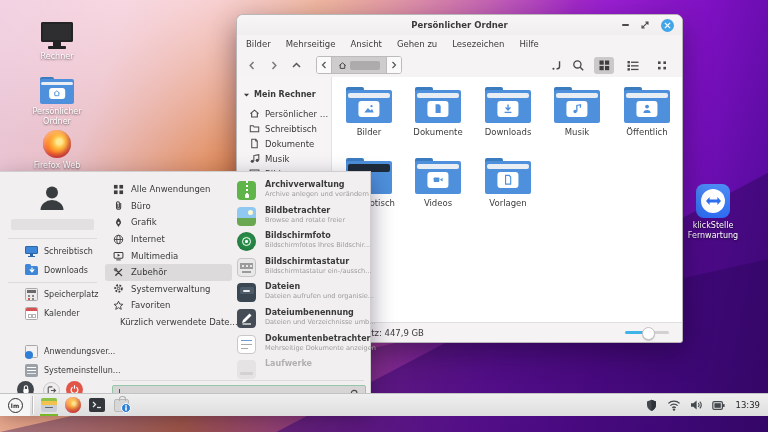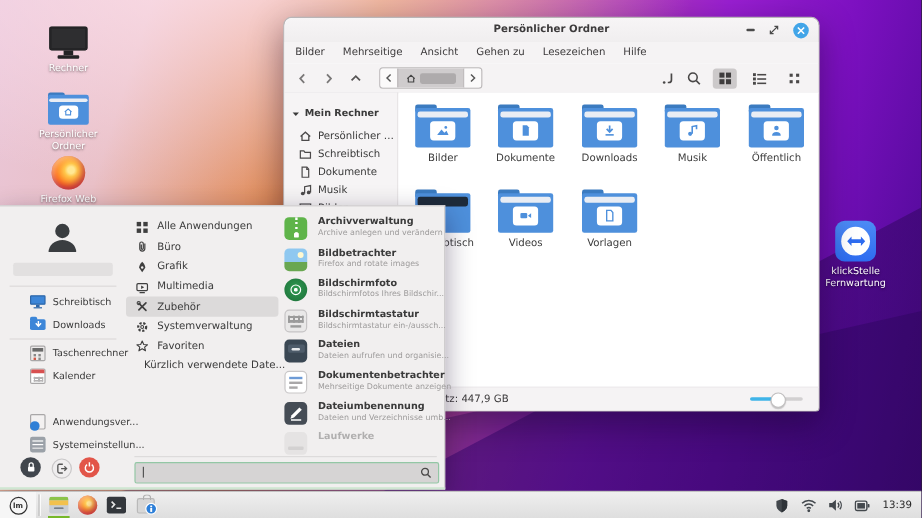--- a/index.html
+++ b/index.html
@@ -163,21 +163,21 @@
     background:repeating-linear-gradient(90deg,#b5b3b4 0 1.5px,transparent 1.5px 3.5px),repeating-linear-gradient(#b5b3b4 0 1.5px,transparent 1.5px 3px);}
   .pi-txt{background:#fff;border:1px solid #a9a7a8;border-radius:1.5px;box-sizing:border-box;}
   .pi-txt .l{position:absolute;left:2px;top:3px;width:7px;height:1.3px;background:#b5b3b4;box-shadow:0 3px 0 #b5b3b4;}
   .pi-txt .badge{position:absolute;right:-2px;bottom:-2px;width:7px;height:7px;border-radius:50%;background:#d8453c;border:1px solid #fff;}
   .pi-appm{background:#f3f1f1;border:1px solid #a9a7a8;border-radius:1.5px;box-sizing:border-box;}
   .pi-appm .badge{position:absolute;left:-1px;bottom:-2px;width:8px;height:8px;border-radius:50%;background:#2f7fd6;}
   .pi-sys{background:#9ba1a8;border-radius:2px;}
   .pi-sys .b{position:absolute;left:2px;top:3px;width:9px;height:1.5px;background:#fff;box-shadow:0 3px 0 #fff,0 6px 0 #e8e8e8;}
 
   
-  .taskbar{position:absolute;left:0;bottom:0;width:768px;height:22px;background:linear-gradient(#efefef,#dedede);
+  .taskbar{position:absolute;left:0;bottom:16px;width:768px;height:22px;background:linear-gradient(#efefef,#dedede);
     border-top:1px solid #c3c3c3;z-index:5;display:flex;align-items:center;text-align:right;}
   .mbtn{width:30px;height:22px;background:#f6f6f6;display:flex;align-items:center;justify-content:center;}
   .mlogo{width:15px;height:15px;border-radius:50%;border:1.6px solid #2e2e2e;box-sizing:border-box;
     display:flex;align-items:center;justify-content:center;font-size:6px;font-weight:700;color:#2e2e2e;letter-spacing:0;}
   .tsep{width:1px;height:18px;background:#bdbdbd;margin:0 4px 0 2px;box-shadow:1px 0 0 #fff;}
   .tapp{position:relative;width:24px;height:22px;display:flex;align-items:center;justify-content:center;}
   .tapp .ul{position:absolute;left:3px;bottom:0;width:18px;height:2px;background:#76b82a;}
   .tfiles{position:relative;width:16px;height:14px;border-radius:2px;background:#c9ced4;overflow:hidden;}
   .tfiles .g{position:absolute;left:0;top:0;right:0;height:3px;background:#8bc34a;}
   .tfiles .y{position:absolute;left:0;top:3px;right:0;height:3.5px;background:#f2c14e;}
@@ -530,21 +530,21 @@
       <div class="mdivider" style="top:110px;"></div>
 
       <div class="mitem" style="top:114px;">
         <div class="pi pi-calc">
             <div class="top"></div>
             <div class="d1"></div>
             <div class="d2"></div>
             <div class="d3"></div>
             <div class="d4"></div>
           </div>
-        <span>Taschenrechner</span>
+        <span>Speicherplatz</span>
       </div>
       <div class="mitem" style="top:133px;">
         <div class="pi pi-cal">
             <div class="top"></div>
             <div class="g"></div>
           </div>
         <span>Kalender</span>
       </div>
       <div class="mitem" style="top:171px;">
         <div class="pi pi-appm">
@@ -597,20 +597,28 @@
       </div>
       <div class="cat">
         <svg width="11" height="11" viewBox="0 0 12 12">
             <path d="M6 1.2 C7.8 3 8.8 4.8 8.8 6.6 L6 10.8 3.2 6.6 C3.2 4.8 4.2 3 6 1.2 Z" fill="#3f3f3f"></path>
             <circle cx="6" cy="6.4" r="1.1" fill="#f1efef"></circle>
           </svg>
         <span>Grafik</span>
       </div>
       <div class="cat">
         <svg width="11" height="11" viewBox="0 0 12 12">
+            <circle cx="6" cy="6" r="4.6" fill="none" stroke="#3f3f3f" stroke-width="1"></circle>
+            <ellipse cx="6" cy="6" rx="2" ry="4.6" fill="none" stroke="#3f3f3f" stroke-width="1"></ellipse>
+            <path d="M1.4 6 H10.6" stroke="#3f3f3f" stroke-width="1"></path>
+          </svg>
+        <span>Internet</span>
+      </div>
+      <div class="cat">
+        <svg width="11" height="11" viewBox="0 0 12 12">
             <rect x="1.2" y="2.6" width="9.6" height="6.4" rx="1" fill="none" stroke="#3f3f3f" stroke-width="1.1"></rect>
             <path d="M5 4.2 L7.8 5.8 5 7.4 Z" fill="#3f3f3f"></path>
             <path d="M3.6 10.8 H8.4" stroke="#3f3f3f" stroke-width="1.1"></path>
           </svg>
         <span>Multimedia</span>
       </div>
       <div class="cat sel">
         <svg width="11" height="11" viewBox="0 0 12 12">
             <path d="M3 3 L9.4 9.4 M9.4 2.6 L3 9" fill="none" stroke="#3f3f3f" stroke-width="1.5" stroke-linecap="round"></path>
             <circle cx="2.8" cy="2.8" r="1.4" fill="none" stroke="#3f3f3f" stroke-width="1"></circle>
@@ -646,21 +654,21 @@
             <div class="pull"></div>
           </div>
         <div class="aname">Archivverwaltung</div>
         <div class="adesc">Archive anlegen und verändern</div>
       </div>
       <div class="app">
         <div class="aicon ai-image">
             <div class="sun"></div>
           </div>
         <div class="aname">Bildbetrachter</div>
-        <div class="adesc">Firefox and rotate images</div>
+        <div class="adesc">Browse and rotate freier</div>
       </div>
       <div class="app">
         <div class="aicon ai-shot">
             <div class="ap"></div>
             <div class="apd"></div>
           </div>
         <div class="aname">Bildschirmfoto</div>
         <div class="adesc">Bildschirmfotos Ihres Bildschir...</div>
       </div>
       <div class="app">
@@ -671,39 +679,39 @@
         <div class="aname">Bildschirmtastatur</div>
         <div class="adesc">Bildschirmtastatur ein-/aussch...</div>
       </div>
       <div class="app">
         <div class="aicon ai-files">
             <div class="drw"></div>
             <div class="slot"></div>
           </div>
         <div class="aname">Dateien</div>
         <div class="adesc">Dateien aufrufen und organisie...</div>
+      </div>
+      <div class="app">
+        <div class="aicon ai-rename">
+          <svg style="position:absolute;left:3px;top:3px;" width="13" height="13" viewBox="0 0 13 13">
+              <path d="M2 11 L3 8 9.5 1.5 11.5 3.5 5 10 Z" fill="#fff"></path>
+              <path d="M2.5 12 H11" stroke="#fff" stroke-width="1.2"></path>
+            </svg>
+        </div>
+        <div class="aname">Dateiumbenennung</div>
+        <div class="adesc">Dateien und Verzeichnisse umb...</div>
       </div>
       <div class="app">
         <div class="aicon ai-docv">
             <div class="l1"></div>
             <div class="l2"></div>
             <div class="l3"></div>
           </div>
         <div class="aname">Dokumentenbetrachter</div>
         <div class="adesc">Mehrseitige Dokumente anzeigen</div>
-      </div>
-      <div class="app">
-        <div class="aicon ai-rename">
-          <svg style="position:absolute;left:3px;top:3px;" width="13" height="13" viewBox="0 0 13 13">
-              <path d="M2 11 L3 8 9.5 1.5 11.5 3.5 5 10 Z" fill="#fff"></path>
-              <path d="M2.5 12 H11" stroke="#fff" stroke-width="1.2"></path>
-            </svg>
-        </div>
-        <div class="aname">Dateiumbenennung</div>
-        <div class="adesc">Dateien und Verzeichnisse umb...</div>
       </div>
       <div class="app faded">
         <div class="aicon ai-drive">
             <div class="bar"></div>
           </div>
         <div class="aname">Laufwerke</div>
       </div>
     </div>
 
     <div class="msearch-div"></div>

